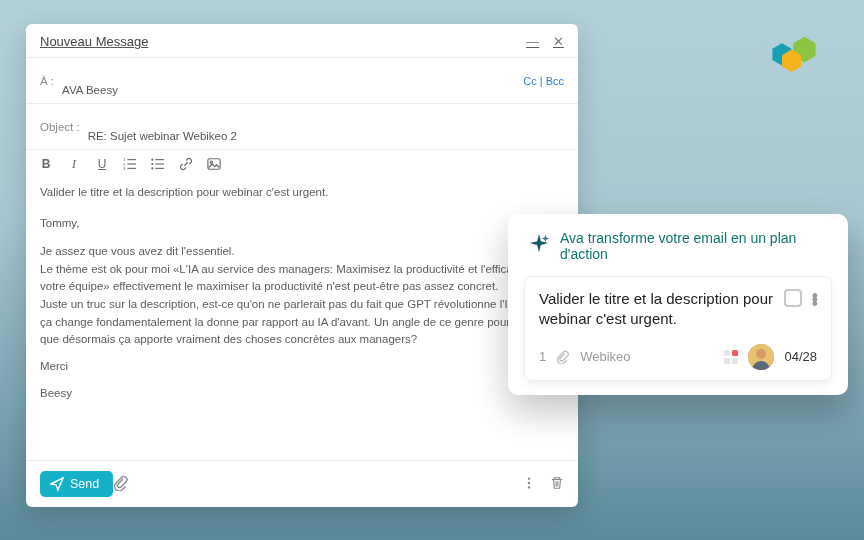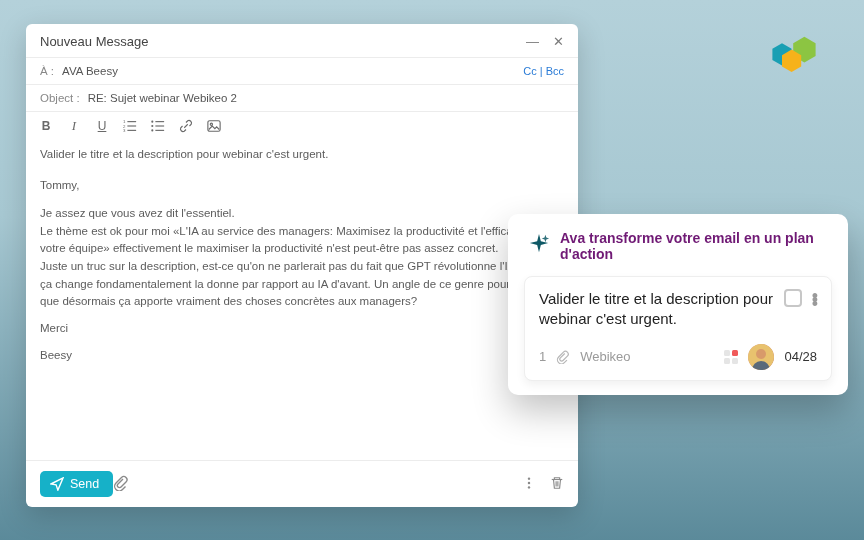--- a/index.html
+++ b/index.html
@@ -15,32 +15,33 @@
     width: 552px; height: 483px;
     background: #fff;
     border-radius: 6px;
     box-shadow: 0 8px 28px rgba(0,0,0,0.18);
     display: flex; flex-direction: column;
     font-size: 12px; color: #5a5a5a;
   }
   .compose-header {
     display: flex; align-items: flex-end; justify-content: space-between;
     padding: 10px 14px 8px 14px;
+    text-decoration: underline;
   }
   .compose-title { color: #444; font-size: 13px; }
   .compose-actions { display: flex; gap: 14px; color: #7a7a7a; }
   .compose-actions span { cursor: pointer; font-size: 13px; }
   .row {
     border-top: 1px solid #ececec;
     padding: 7px 14px;
     display: flex; align-items: center; gap: 6px;
     font-size: 11.5px;
   }
   .row .label { color: #888; margin-right: 2px; }
-  .row .value { color: #555; }
+  .row .value { color: #555; margin-top: 19px; }
   .ccbcc { margin-left: auto; font-size: 11px; }
   .ccbcc .cc { color: #2a7bd6; cursor: pointer; }
   .ccbcc .sep { color: #2a7bd6; }
   .ccbcc .bcc { color: #2a7bd6; cursor: pointer; text-align: right; }
   .toolbar {
     border-top: 1px solid #ececec;
     padding: 6px 12px 4px 12px;
     display: flex; gap: 12px; align-items: center;
   }
   .tb-btn { width: 16px; height: 16px; display: inline-flex; align-items: center; justify-content: center; color: #6a6a6a; cursor: pointer; }
@@ -77,21 +78,21 @@
   
   .ava-card {
     position: absolute; left: 508px; top: 214px;
     width: 340px;
     background: #fff;
     border-radius: 10px;
     box-shadow: 0 16px 36px rgba(0,0,0,0.24);
     padding: 16px 16px 14px 16px;
   }
   .ava-header { display: flex; align-items: center; gap: 10px; margin-bottom: 14px; margin-left: 4px; }
-  .ava-title { font-size: 14px; font-weight: 700; color: #701a75; }
+  .ava-title { font-size: 14px; font-weight: 400; color: #0f766e; }
   .ava-task {
     background: #fff; border: 1px solid #eee; border-radius: 8px;
     box-shadow: 0 4px 10px rgba(0,0,0,0.06);
     padding: 12px 14px 10px 14px;
   }
   .ava-task-top { display: flex; gap: 10px; align-items: flex-start; }
   .ava-task-text { flex: 1; font-size: 15px; color: #222; line-height: 1.35; font-weight: 500; }
   .ava-checkbox { width: 18px; height: 18px; border: 2px solid #c7c7c7; border-radius: 4px; cursor: pointer; }
   .ava-dots { color: #9a9a9a; font-size: 18px; line-height: 14px; cursor: pointer; letter-spacing: -1px; }
   .ava-dots span { display:block; height:4px; }

